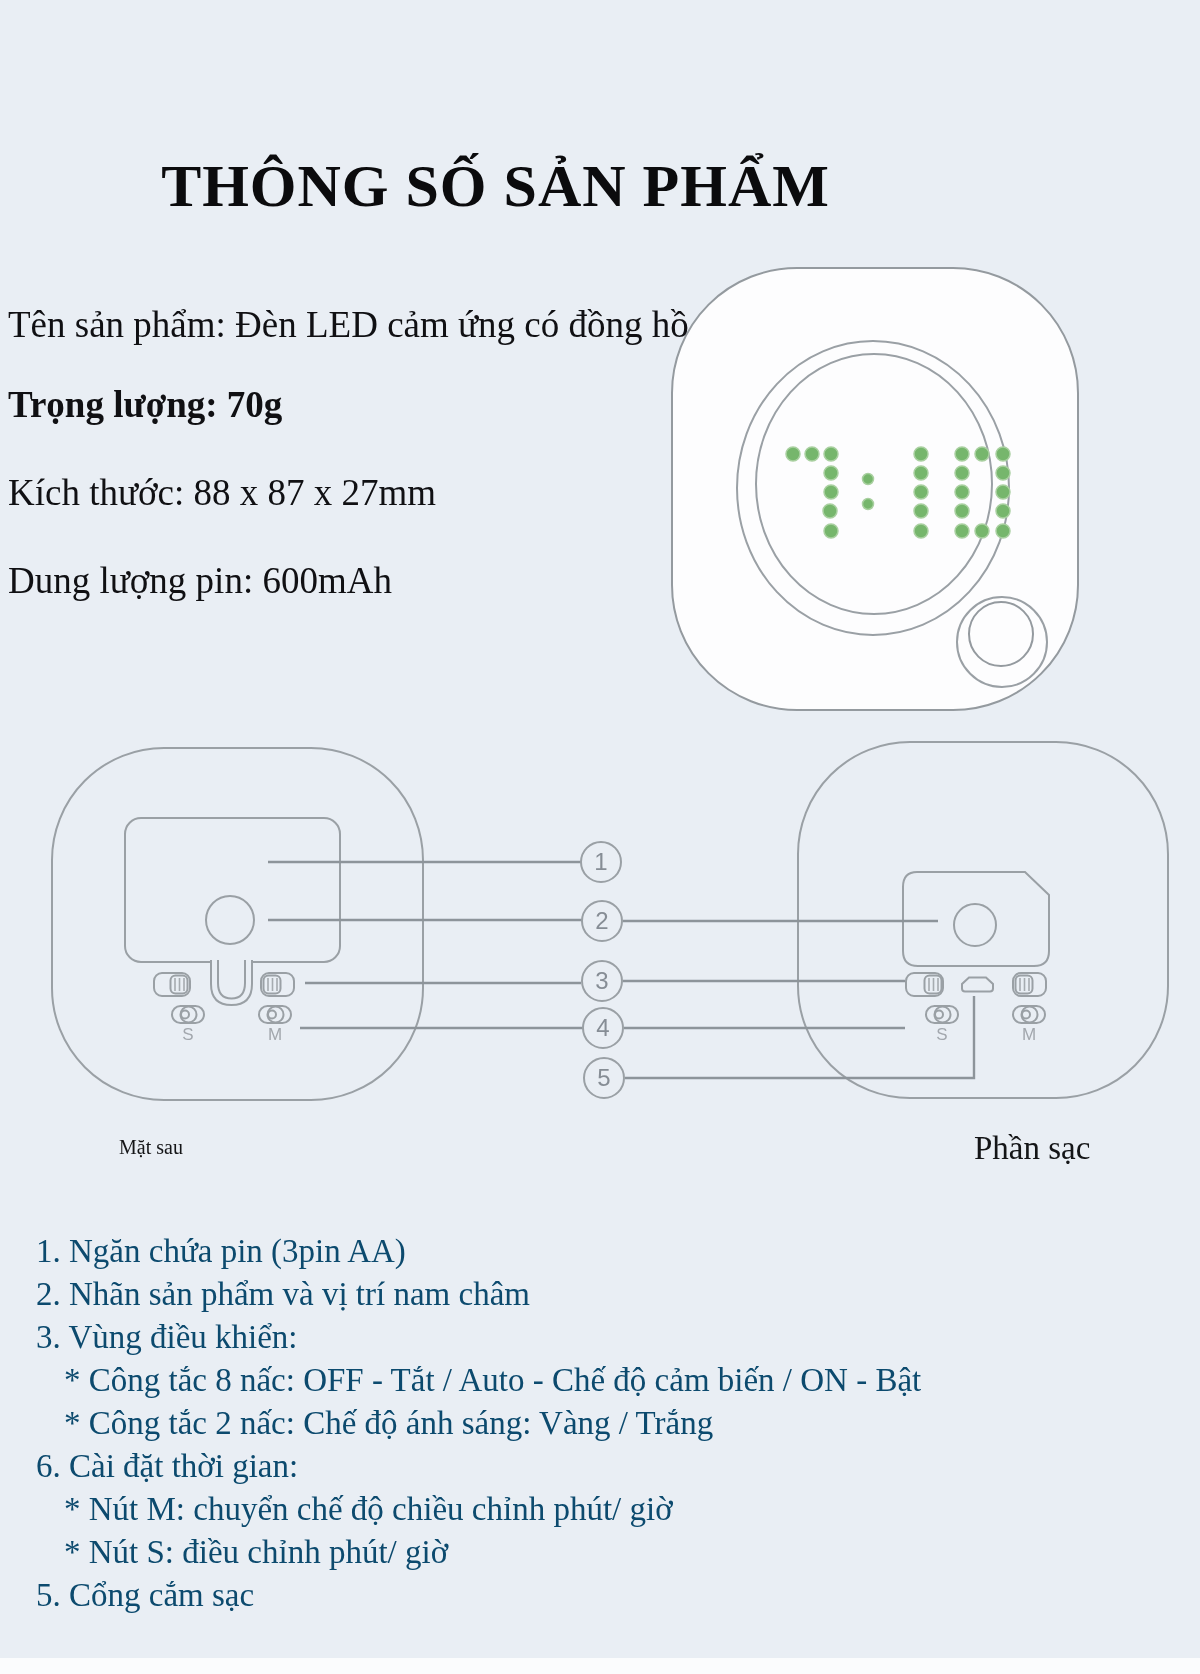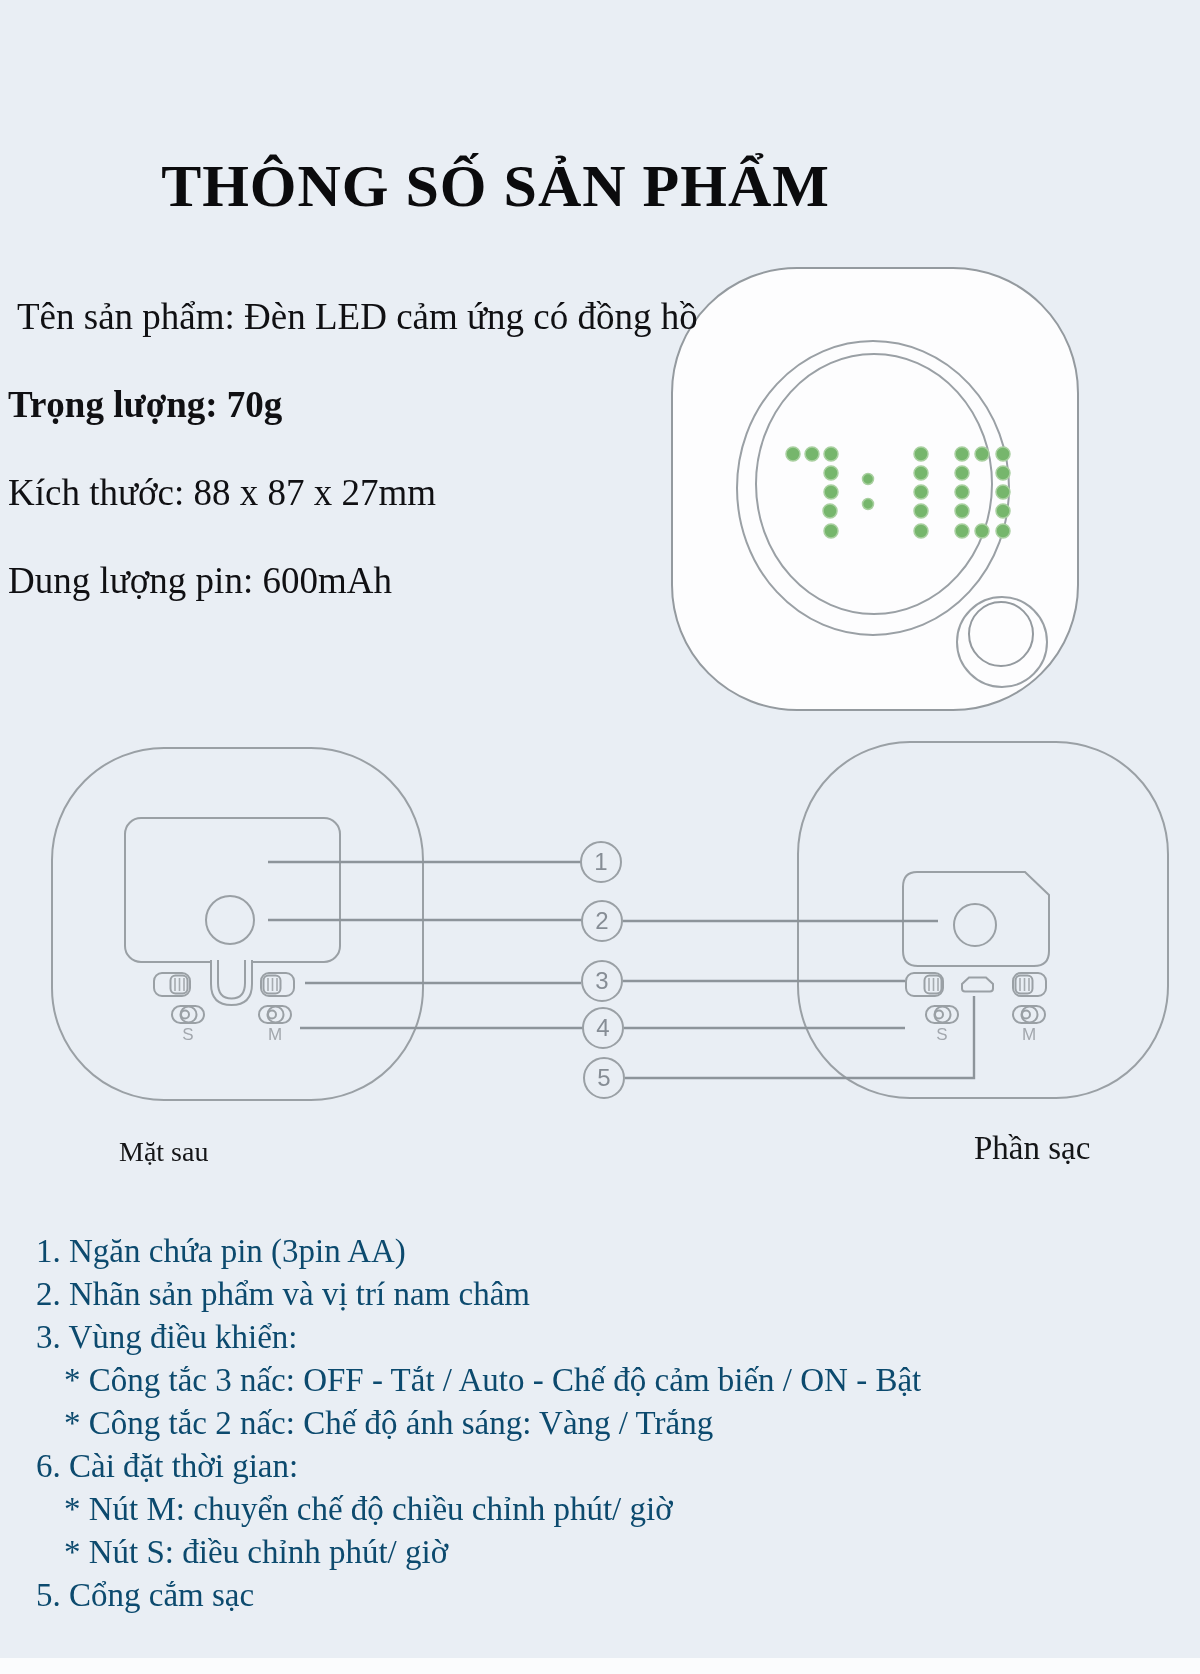--- a/index.html
+++ b/index.html
@@ -11,39 +11,39 @@
   .abs{position:absolute;}
   #title{
     top:112px;left:0;width:957px;text-align:center;
     font-size:60px;font-weight:bold;color:#0b0b0d;letter-spacing:1px;
     white-space:nowrap;
     margin-left:17px;
   }
   .spec-line{
     left:8px;font-size:37px;color:#101013;white-space:nowrap;line-height:48px;
   }
-  #spec-0{top:293px;margin-left:9px;}
+  #spec-0{top:301px;}
   #spec-1{top:381px;font-weight:bold;}
   #spec-2{top:469px;}
   #spec-3{top:557px;font-family:Liberation Serif, serif;}
   #diagram-svg{top:0;left:0;}
   .outline{fill:none;stroke:#9aa0a5;stroke-width:2;}
   .fillwhite{fill:#fdfdfe;stroke:#949a9f;}
   .cline{fill:none;stroke:#8d949a;stroke-width:2.4;}
   .bgfill{fill:#e9eef4;stroke:none;}
   .ridge{stroke:#a6abb0;stroke-width:1.6;}
   .callout-num{
     font-family:"Liberation Sans", sans-serif;font-size:24px;fill:#868d95;
     text-anchor:middle;
   }
   .sm-label{
     font-family:"Liberation Sans", sans-serif;font-size:17px;fill:#a2a7ad;
     text-anchor:middle;
   }
-  .diagram-label{font-size:28px;color:#141517;white-space:nowrap;}
+  .diagram-label{font-size:20px;color:#141517;white-space:nowrap;}
   #label-back{left:119px;top:1136px;}
   #label-charge{left:974px;top:1130px;font-size:33px;}
   #legend{left:36px;top:1230px;width:1160px;}
   .legend-item{font-size:33px;line-height:43px;color:#0c4a6e;white-space:nowrap;}
   .legend-item.sub{padding-left:28px;}
   #bottom-strip{left:0;top:1658px;width:1200px;height:16px;background:#fbfcfd;}
 </style>
 </head>
 <body>
 
@@ -197,21 +197,21 @@
 <div id="spec-2" class="abs spec-line">Kích thước: 88 x 87 x 27mm</div>
 <div id="spec-3" class="abs spec-line">Dung lượng pin: 600mAh</div>
 
 <div id="label-back" class="abs diagram-label">Mặt sau</div>
 <div id="label-charge" class="abs diagram-label">Phần sạc</div>
 
 <div id="legend" class="abs">
   <div class="legend-item">1. Ngăn chứa pin (3pin AA)</div>
   <div class="legend-item">2. Nhãn sản phẩm và vị trí nam châm</div>
   <div class="legend-item">3. Vùng điều khiển:</div>
-  <div class="legend-item sub">* Công tắc 3 nấc: OFF - Tắt / Auto - Chế độ cảm biến / ON - Bật</div>
+  <div class="legend-item sub">* Công tắc 8 nấc: OFF - Tắt / Auto - Chế độ cảm biến / ON - Bật</div>
   <div class="legend-item sub">* Công tắc 2 nấc: Chế độ ánh sáng: Vàng / Trắng</div>
   <div class="legend-item">6. Cài đặt thời gian:</div>
   <div class="legend-item sub">* Nút M: chuyển chế độ chiều chỉnh phút/ giờ</div>
   <div class="legend-item sub">* Nút S: điều chỉnh phút/ giờ</div>
   <div class="legend-item">5. Cổng cắm sạc</div>
 </div>
 
 <div id="bottom-strip" class="abs"></div>
 
 </body></html>

